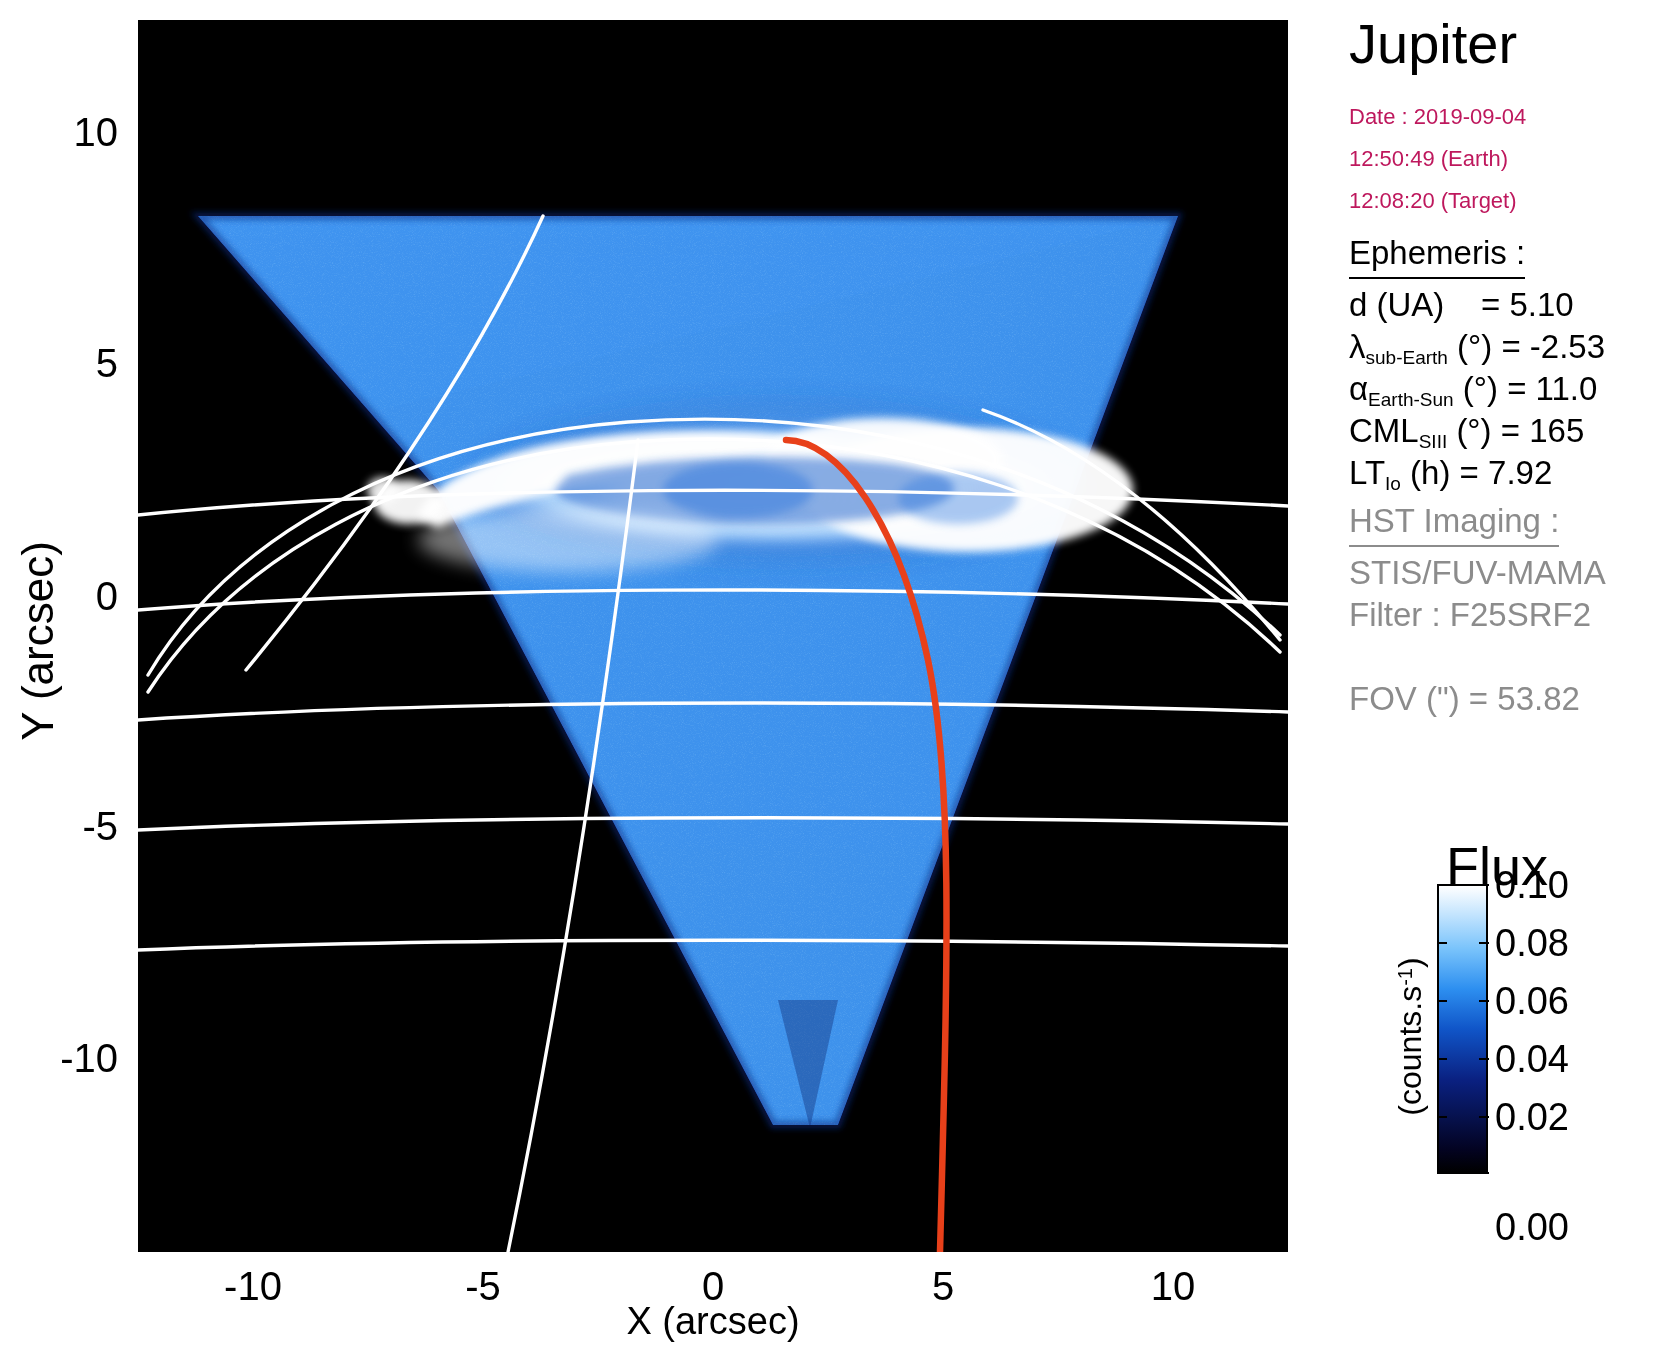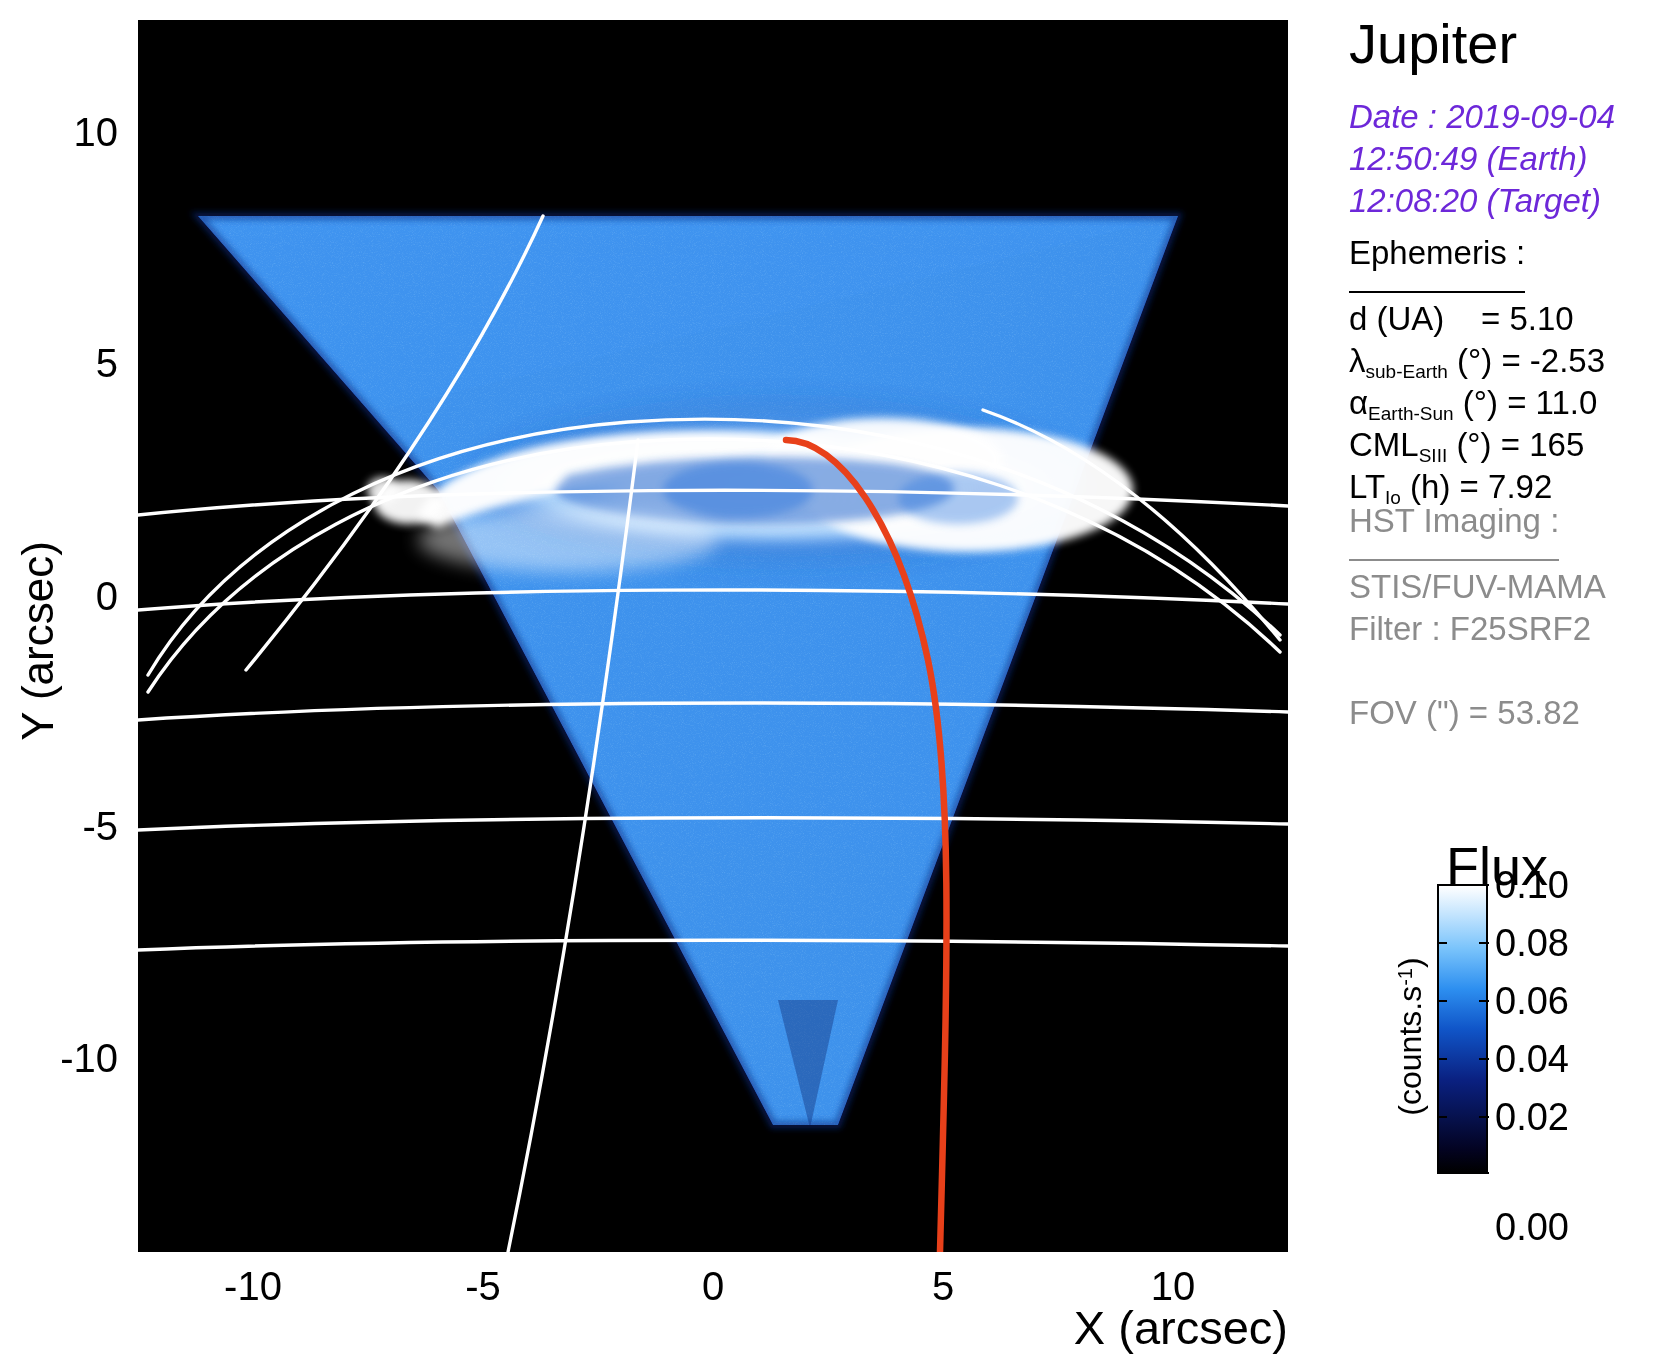--- a/index.html
+++ b/index.html
@@ -60,22 +60,22 @@
     line-height: 40px;
     color: #000;
     white-space: nowrap;
     transform: translateX(-50%);
   }
   #xlabel {
     position: absolute;
     left: 138px;
     top: 1300px;
     width: 1150px;
-    text-align: right;
-    font-size: 47px;
+    text-align: center;
+    font-size: 38px;
     color: #000;
   }
   #ylabel {
     position: absolute;
     left: -112px;
     top: 616px;
     width: 300px;
     text-align: center;
     font-size: 44px;
     color: #000;
@@ -96,25 +96,24 @@
     left: 0;
     top: 12px;
     font-size: 56px;
     line-height: 64px;
     color: #000;
   }
   #date-block {
     position: absolute;
     left: 0;
     top: 96px;
-    font-size: 33px;
+    font-size: 22px;
     line-height: 42px;
-    color: #6d28d9;
-    white-space: nowrap;
-    font-style: italic;
+    color: #be185d;
+    white-space: nowrap;
   }
   #eph-block {
     position: absolute;
     left: 0;
     top: 232px;
     font-size: 33px;
     line-height: 42px;
     color: #000;
     white-space: nowrap;
   }
@@ -123,21 +122,21 @@
     left: 0;
     top: 500px;
     font-size: 33px;
     line-height: 42px;
     color: #8c8c8c;
     white-space: nowrap;
   }
   .sec-head {
     display: inline-block;
     border-bottom: 2px solid currentColor;
-    padding-bottom: 17px;
+    padding-bottom: 3px;
     margin-bottom: 5px;
   }
   .eph-row {
     display: block;
     height: 42px;
   }
   .sym { font-size: 33px; }
   .sub {
     font-size: 19px;
     vertical-align: baseline;

